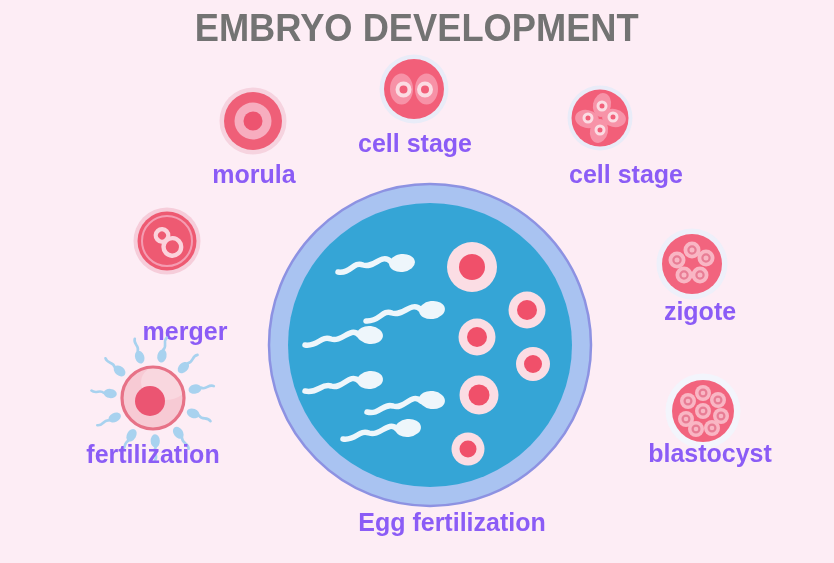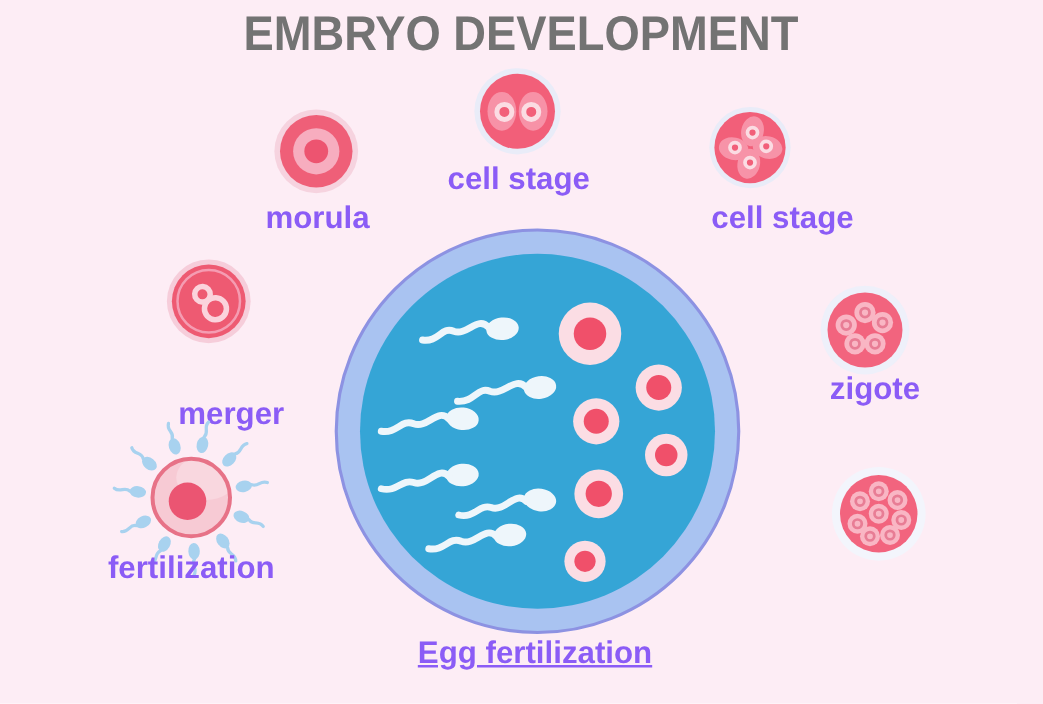--- a/index.html
+++ b/index.html
@@ -76,21 +76,21 @@
       <g>
           <ellipse cx="167" cy="220" rx="13" ry="9" transform="rotate(8 167 220)"></ellipse>
          <path d="M156,221 c-9,-9 -17,9 -28,5 c-10,-3 -13,9 -26,6" fill="none" stroke="#eef6fb" stroke-width="5.5" stroke-linecap="round"></path>
         </g>
       <g>
           <ellipse cx="143" cy="248" rx="13" ry="9" transform="rotate(-6 143 248)"></ellipse>
          <path d="M132,249 c-9,-9 -17,8 -28,4 c-10,-4 -13,8 -26,6" fill="none" stroke="#eef6fb" stroke-width="5.5" stroke-linecap="round"></path>
         </g>
     </g>
   </svg>
-  <div class="stage-label" style="left:428px;top:509px;text-decoration:underline;">Egg fertilization</div>
+  <div class="stage-label" style="left:452px;top:509px;">Egg fertilization</div>
 
   <svg class="icon" style="left:219px;top:87px;" width="68" height="68" viewBox="0 0 68 68">
     <circle cx="34" cy="34" r="33.5" fill="#f6d3df"></circle>
     <circle cx="34" cy="34" r="29" fill="#ef5f78"></circle>
     <circle cx="34" cy="34" r="18.5" fill="#f7adbf"></circle>
     <circle cx="34" cy="34" r="9.5" fill="#ed5470"></circle>
   </svg>
   <div class="stage-label" style="left:254px;top:161px;">morula</div>
 
   <svg class="icon" style="left:379px;top:54px;" width="70" height="70" viewBox="0 0 70 70">
@@ -161,20 +161,21 @@
       <circle cx="47" cy="55" r="8" fill="#f9b6c4"></circle>
         <circle cx="47" cy="55" r="3.4" fill="none" stroke="#e87d95" stroke-width="2.2"></circle>
       <circle cx="31" cy="56" r="8" fill="#f9b6c4"></circle>
         <circle cx="31" cy="56" r="3.4" fill="none" stroke="#e87d95" stroke-width="2.2"></circle>
       <circle cx="21" cy="46" r="8" fill="#f9b6c4"></circle>
         <circle cx="21" cy="46" r="3.4" fill="none" stroke="#e87d95" stroke-width="2.2"></circle>
       <circle cx="23" cy="28" r="8" fill="#f9b6c4"></circle>
         <circle cx="23" cy="28" r="3.4" fill="none" stroke="#e87d95" stroke-width="2.2"></circle>
     </g>
   </svg>
+  <div class="stage-label" style="left:710px;top:440px;">blastocyst</div>
 
   <svg class="icon" style="left:83px;top:328px;" width="140" height="140" viewBox="0 0 140 140">
     <defs>
       <clipPath id="eggclip">
           <circle cx="70" cy="70" r="31"></circle>
         </clipPath>
       <g id="sp">
         <ellipse cx="70" cy="27" rx="4.6" ry="6.6" fill="#a8d2ef"></ellipse>
         <path d="M70,20.5 c3.5,-4.5 -2.5,-7.5 1,-12.5" fill="none" stroke="#a8d2ef" stroke-width="2.6" stroke-linecap="round"></path>
       </g>

